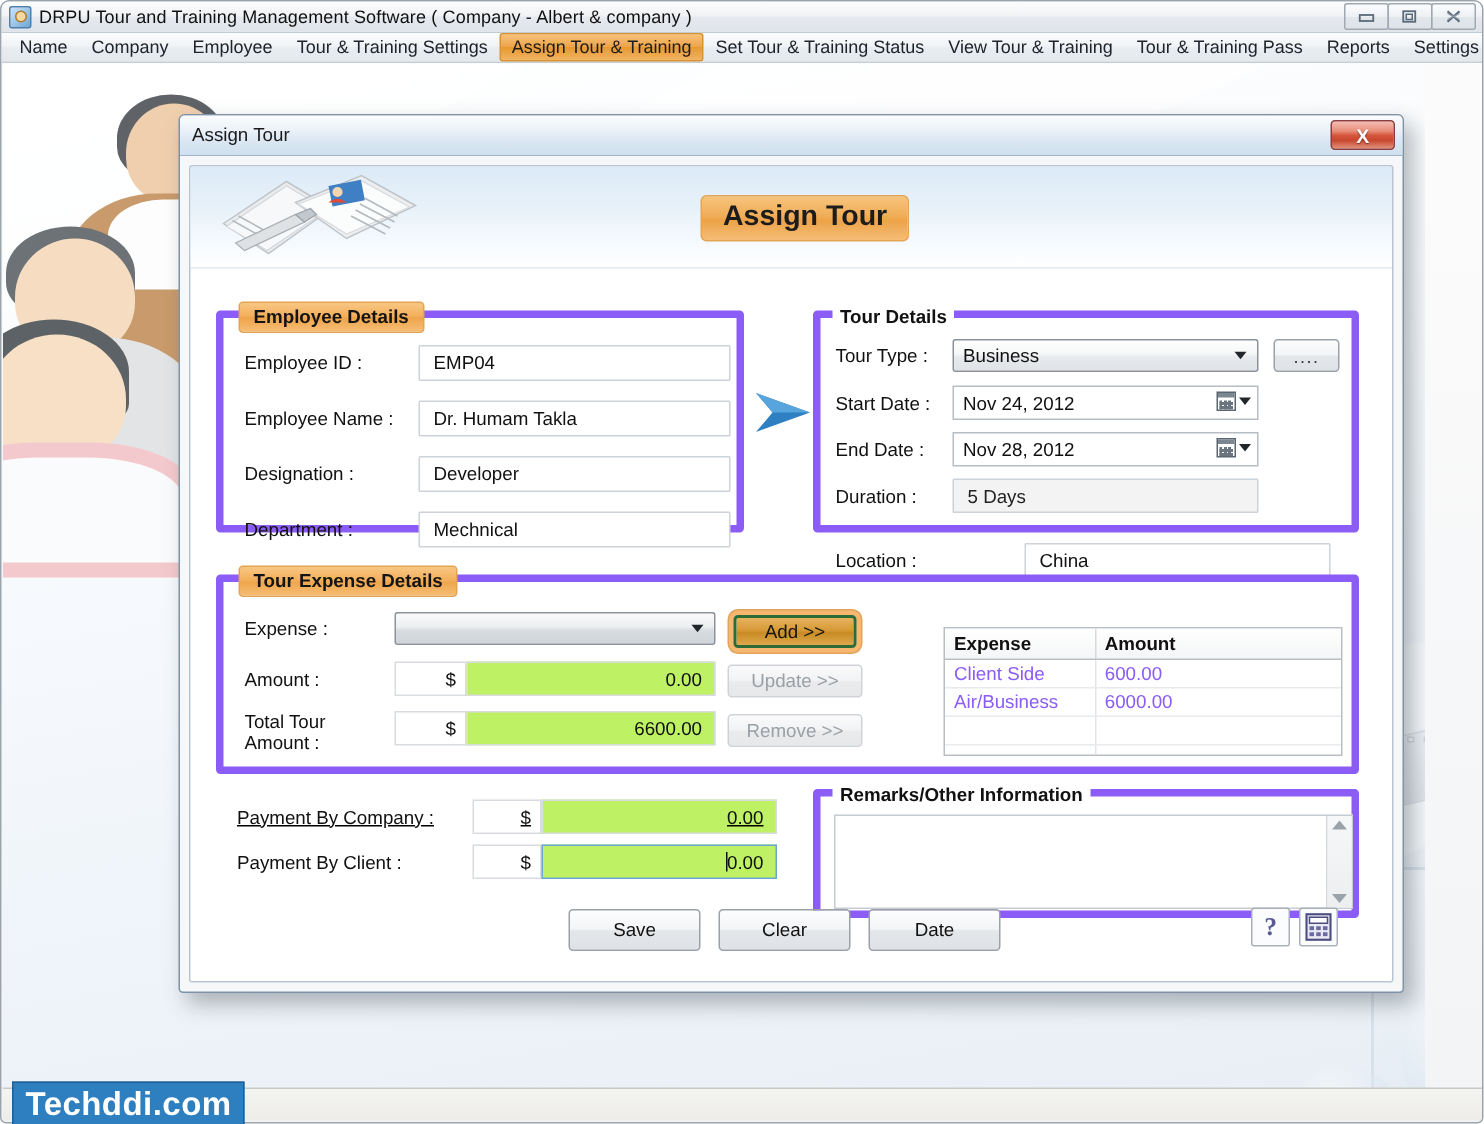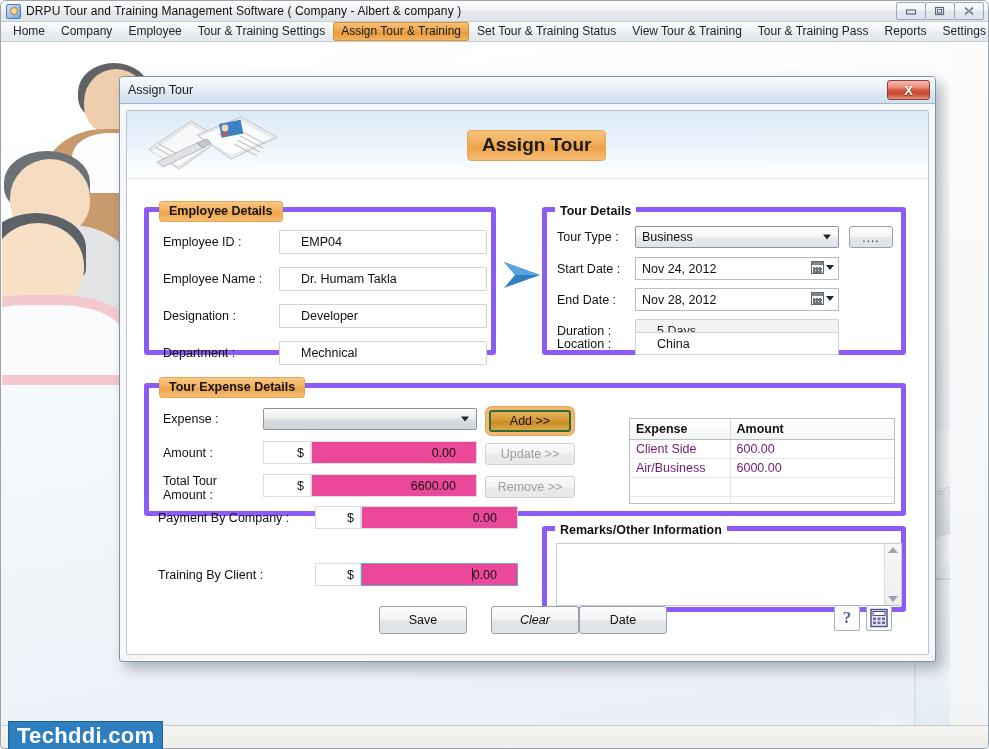--- a/index.html
+++ b/index.html
@@ -177,21 +177,21 @@
     background:#ffffff; padding:0 5px;
     font-weight:bold; font-size:12.5px; color:#111;
   }
 
   .row { position:absolute; display:flex; align-items:center; }
   .lbl { font-size:12.5px; color:#111; }
 
   .txt {
     border:1px solid #cdd3d9; background:#ffffff;
     font-family:"Liberation Sans",sans-serif; font-size:12.5px; color:#111;
-    padding:2px 21px; outline:none; border-radius:1px;
+    padding:2px 9px; outline:none; border-radius:1px;
   }
   .txt.readonly { background:#f3f3f3; color:#222; }
 
   .combo {
     position:relative; border:1px solid #8c9299; border-radius:2px;
     background: linear-gradient(180deg,#ffffff 0%,#f5f6f7 45%,#e7eaed 55%,#dfe3e7 100%);
     height:22px; display:flex; align-items:center; padding-left:6px;
     font-size:12.5px; color:#111;
   }
   .combo .arrow {
@@ -222,22 +222,22 @@
     width:0;height:0;border-left:4px solid transparent;border-right:4px solid transparent;
     border-top:5px solid #21262b;
   }
 
   .dollar-box {
     border:1px solid #d8dce0; background:#fff; height:23px; width:48px;
     display:flex; align-items:center; justify-content:flex-end; padding-right:6px;
     font-size:12.5px; color:#111;
   }
   .amt-box {
-    border:1px solid #d8dce0; background:#ec4899; height:23px;
-    display:flex; align-items:center; justify-content:flex-end; padding-right:20px;
+    border:1px solid #d8dce0; background:#bef264; height:23px;
+    display:flex; align-items:center; justify-content:flex-end; padding-right:8px;
     font-size:12.5px; color:#111;
   }
   .amt-box.focused { border:1px solid #6aa6cf; }
   .caret { display:inline-block; width:1px; height:13px; background:#111; margin-right:0px;
            vertical-align:middle; }
 
   .btn3d {
     border:1px solid #9aa1a8; border-radius:3px;
     background: linear-gradient(180deg,#fdfdfe 0%,#f2f4f6 48%,#e3e7ea 52%,#dfe3e7 100%);
     font-size:12.5px; color:#111;
@@ -262,21 +262,21 @@
   #expense-list-title { position:absolute; font-weight:bold; font-size:12.5px; color:#111; }
   table.grid { border-collapse:collapse; width:100%; font-size:12.5px; }
   table.grid th {
     text-align:left; font-weight:bold; padding:3px 6px;
     background: linear-gradient(180deg,#ffffff 0%,#f4f5f6 100%);
     border-right:1px solid #d6dadd; border-bottom:1px solid #b9bec3;
     color:#111;
   }
   table.grid td {
     padding:2px 6px; border-right:1px solid #e2e5e8; border-bottom:1px solid #e8eaec;
-    color:#701a75; height:19px;
+    color:#8b5cf6; height:19px;
   }
   table.grid th:last-child, table.grid td:last-child { border-right:none; }
 
   
   .textarea-box {
     border:1px solid #c6ccd2; background:#fff; position:relative;
   }
   .vscroll {
     position:absolute; right:0; top:0; bottom:0; width:17px;
     background: linear-gradient(180deg,#f6f7f8,#eceef0);
@@ -327,21 +327,21 @@
       <div class="win-btn">
         <svg width="14" height="12" viewBox="0 0 14 12">
           <path d="M3 2.5 L11 9.5 M11 2.5 L3 9.5" stroke="#5a6a7a" stroke-width="1.4" fill="none"></path>
           <path d="M3 4 L11 8 M11 4 L3 8" stroke="#8d9aa7" stroke-width="0.9" fill="none"></path>
         </svg>
       </div>
     </div>
   </div>
 
   <div id="menubar">
-    <div class="menu-item">Home</div>
+    <div class="menu-item">Name</div>
     <div class="menu-item">Company</div>
     <div class="menu-item">Employee</div>
     <div class="menu-item">Tour &amp; Training Settings</div>
     <div class="menu-item active">Assign Tour &amp; Training</div>
     <div class="menu-item">Set Tour &amp; Training Status</div>
     <div class="menu-item">View Tour &amp; Training</div>
     <div class="menu-item">Tour &amp; Training Pass</div>
     <div class="menu-item">Reports</div>
     <div class="menu-item">Settings</div>
   </div>
@@ -484,21 +484,21 @@
                 <span class="tri-down"></span>
               </span>
             </div>
           </div>
 
           <div class="row" style="left:10px; top:107px;">
             <span class="lbl" style="width:78px;">Duration :</span>
             <input class="txt readonly" style="width: 204px; height: 23px;" readonly="" value="5 Days">
           </div>
 
-          <div class="row" style="left:10px; top:120px;">
+          <div class="row" style="left:10px; top:150px;gap:48px;">
             <span class="lbl" style="width:78px;">Location :</span>
             <input class="txt" style="width: 204px; height: 23px;" value="China">
           </div>
         </div>
 
         <div class="group" style="left:17px; top:272px; width:762px; height:133px;">
           <div class="group-legend-orange">Tour Expense Details</div>
 
           <div class="row" style="left:14px; top:20px;">
             <span class="lbl" style="width:100px;">Expense :</span>
@@ -548,49 +548,49 @@
                 </tr>
                 <tr>
                   <td>&nbsp;</td>
                   <td>&nbsp;</td>
                 </tr>
               </tbody>
             </table>
           </div>
         </div>
 
-        <div class="row" style="left:31px; top:395px;">
+        <div class="row" style="left:31px; top:422px;text-decoration:underline;">
           <span class="lbl" style="width:157px;">Payment By Company :</span>
           <div class="dollar-box" style="width:46px;">$</div>
           <div class="amt-box" style="width:157px;">0.00</div>
         </div>
 
         <div class="row" style="left:31px; top:452px;">
-          <span class="lbl" style="width:157px;">Training By Client :</span>
+          <span class="lbl" style="width:157px;">Payment By Client :</span>
           <div class="dollar-box" style="width:46px;">$</div>
           <div class="amt-box focused" style="width:157px;">
               <span class="caret"></span>
               <span>0.00</span>
             </div>
         </div>
 
         <div class="group" style="left:415px; top:415px; width:364px; height:86px;">
           <div class="group-legend-plain">Remarks/Other Information</div>
           <div class="textarea-box" style="position:absolute; left:9px; top:12px; width:346px; height:63px;">
             <span style="position:absolute;left:4px;top:3px;font-size:12.5px;"></span>
             <div class="vscroll">
               <span class="sb-arrow sb-up"></span>
               <span class="sb-arrow sb-dn"></span>
             </div>
           </div>
         </div>
 
         <div id="dlg-footer">
           <div class="btn3d" style="position:absolute; left:252px; top:12px; width:88px; height:28px;">Save</div>
-          <div class="btn3d" style="position:absolute; left:364px; top:12px; width:88px; height:28px;font-style:italic;">Clear</div>
+          <div class="btn3d" style="position:absolute; left:352px; top:12px; width:88px; height:28px;">Clear</div>
           <div class="btn3d" style="position:absolute; left:452px; top:12px; width:88px; height:28px;">Date</div>
 
           <div class="icon-btn" style="position:absolute; left:707px; top:11px; width:26px; height:26px;">
             <svg width="18" height="20" viewBox="0 0 18 20">
               <text x="9" y="15" text-anchor="middle" font-family="Liberation Serif, serif" font-size="17" font-weight="bold" fill="#5a5a94">?</text>
             </svg>
           </div>
           <div class="icon-btn" style="position:absolute; left:739px; top:11px; width:26px; height:26px;">
             <svg width="20" height="20" viewBox="0 0 20 20">
               <rect x="2" y="1.5" width="16" height="17" fill="#e9e9f3" stroke="#4c4c80" stroke-width="1.4"></rect>

